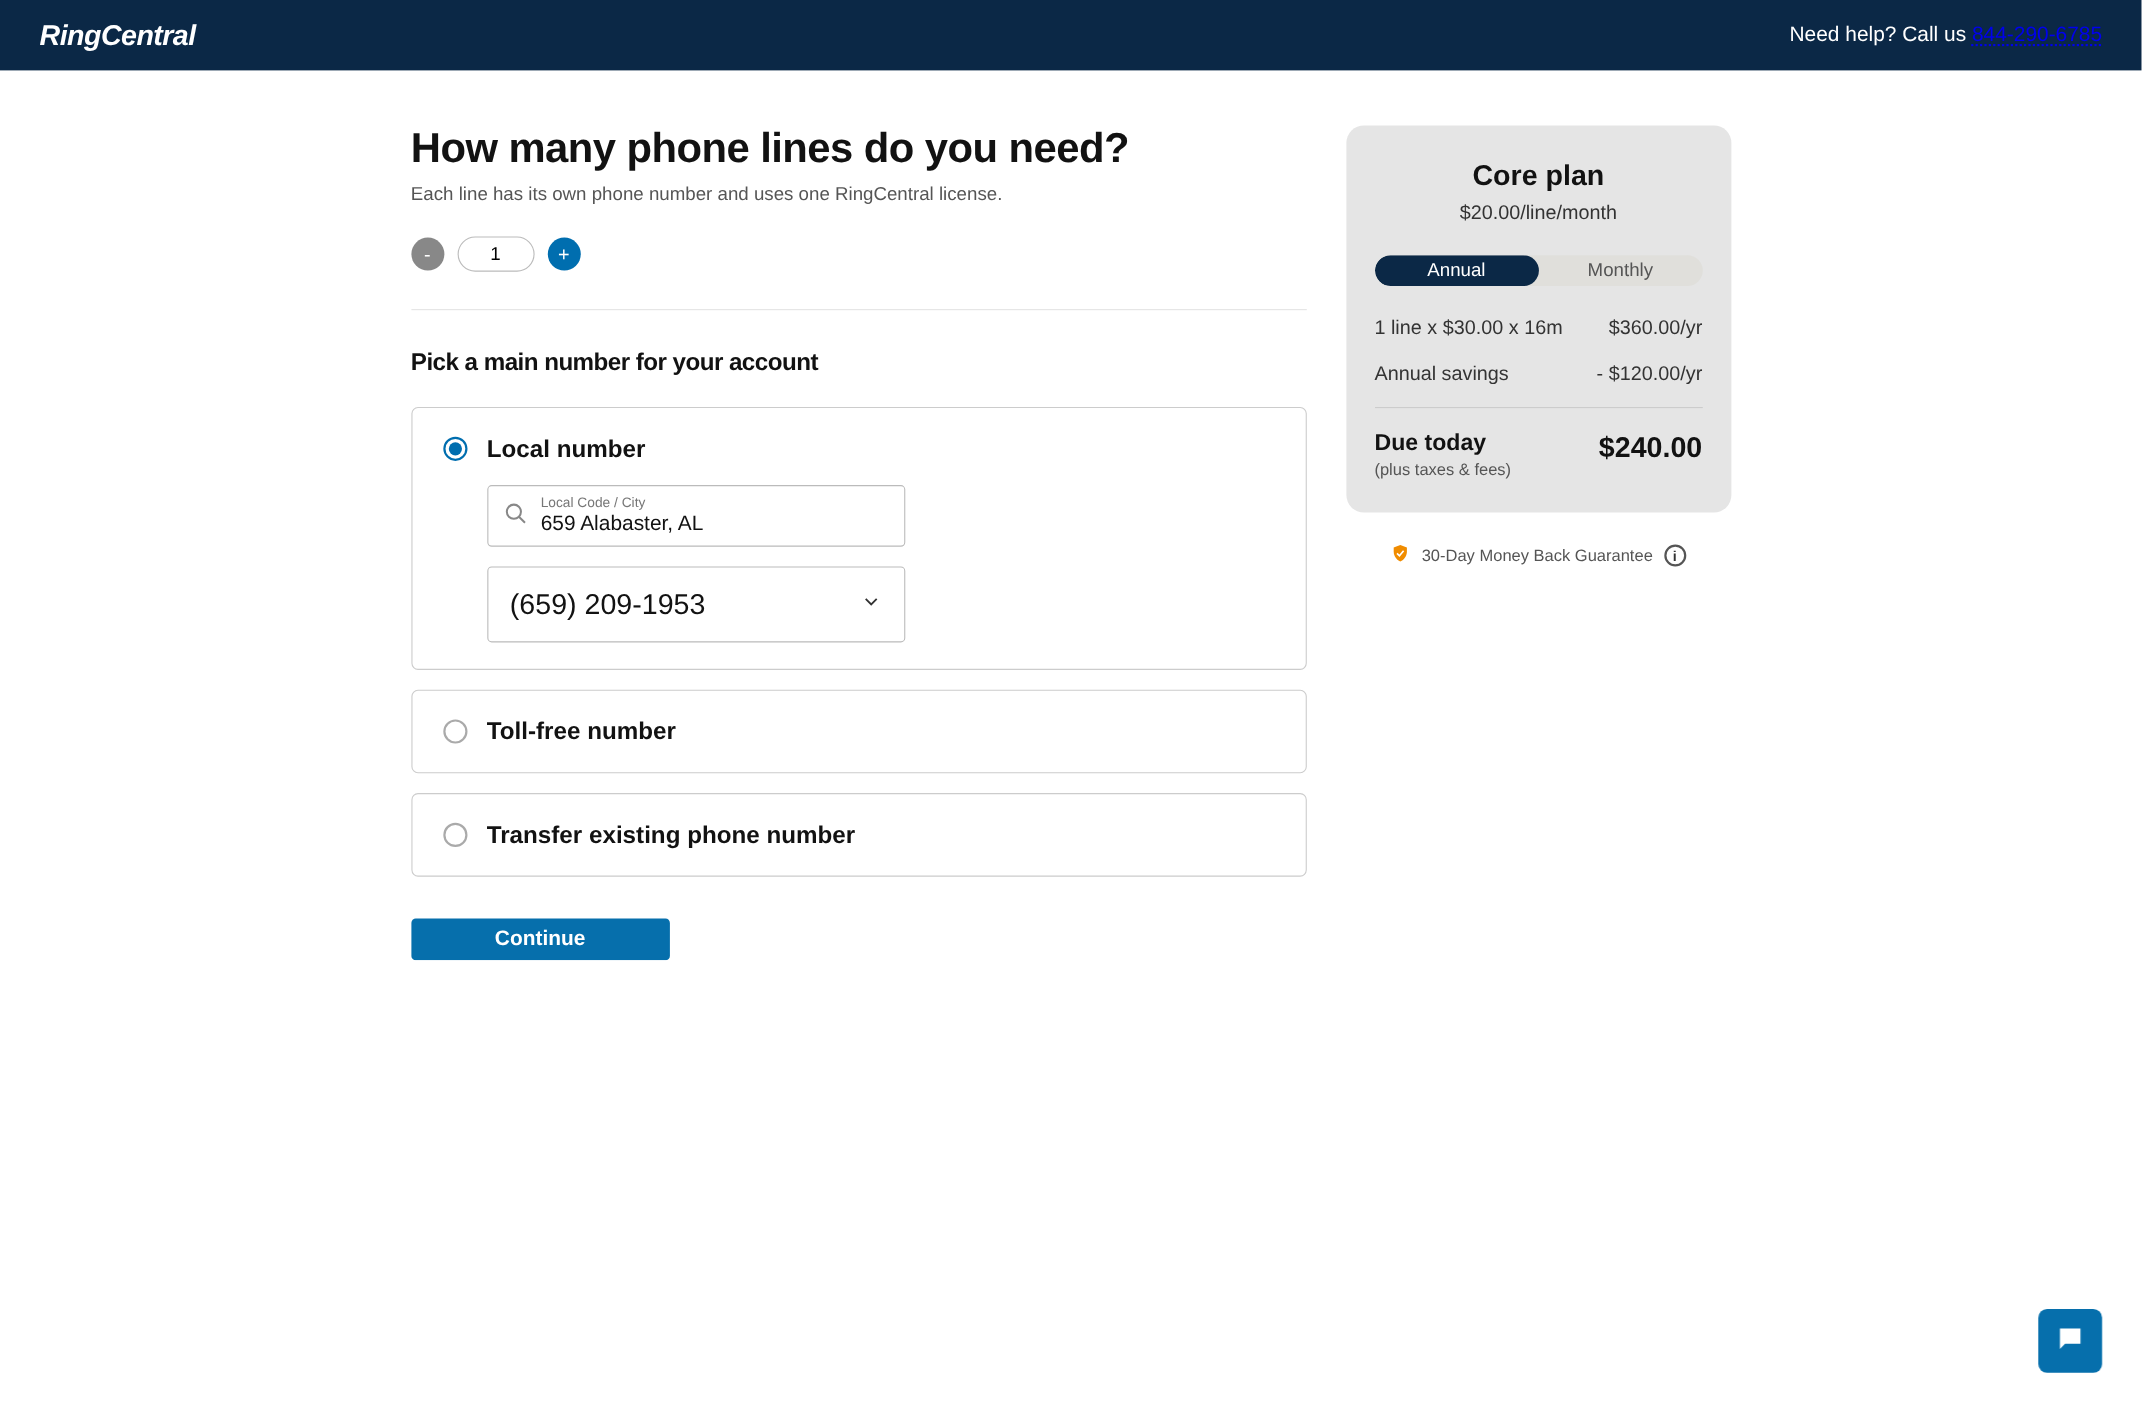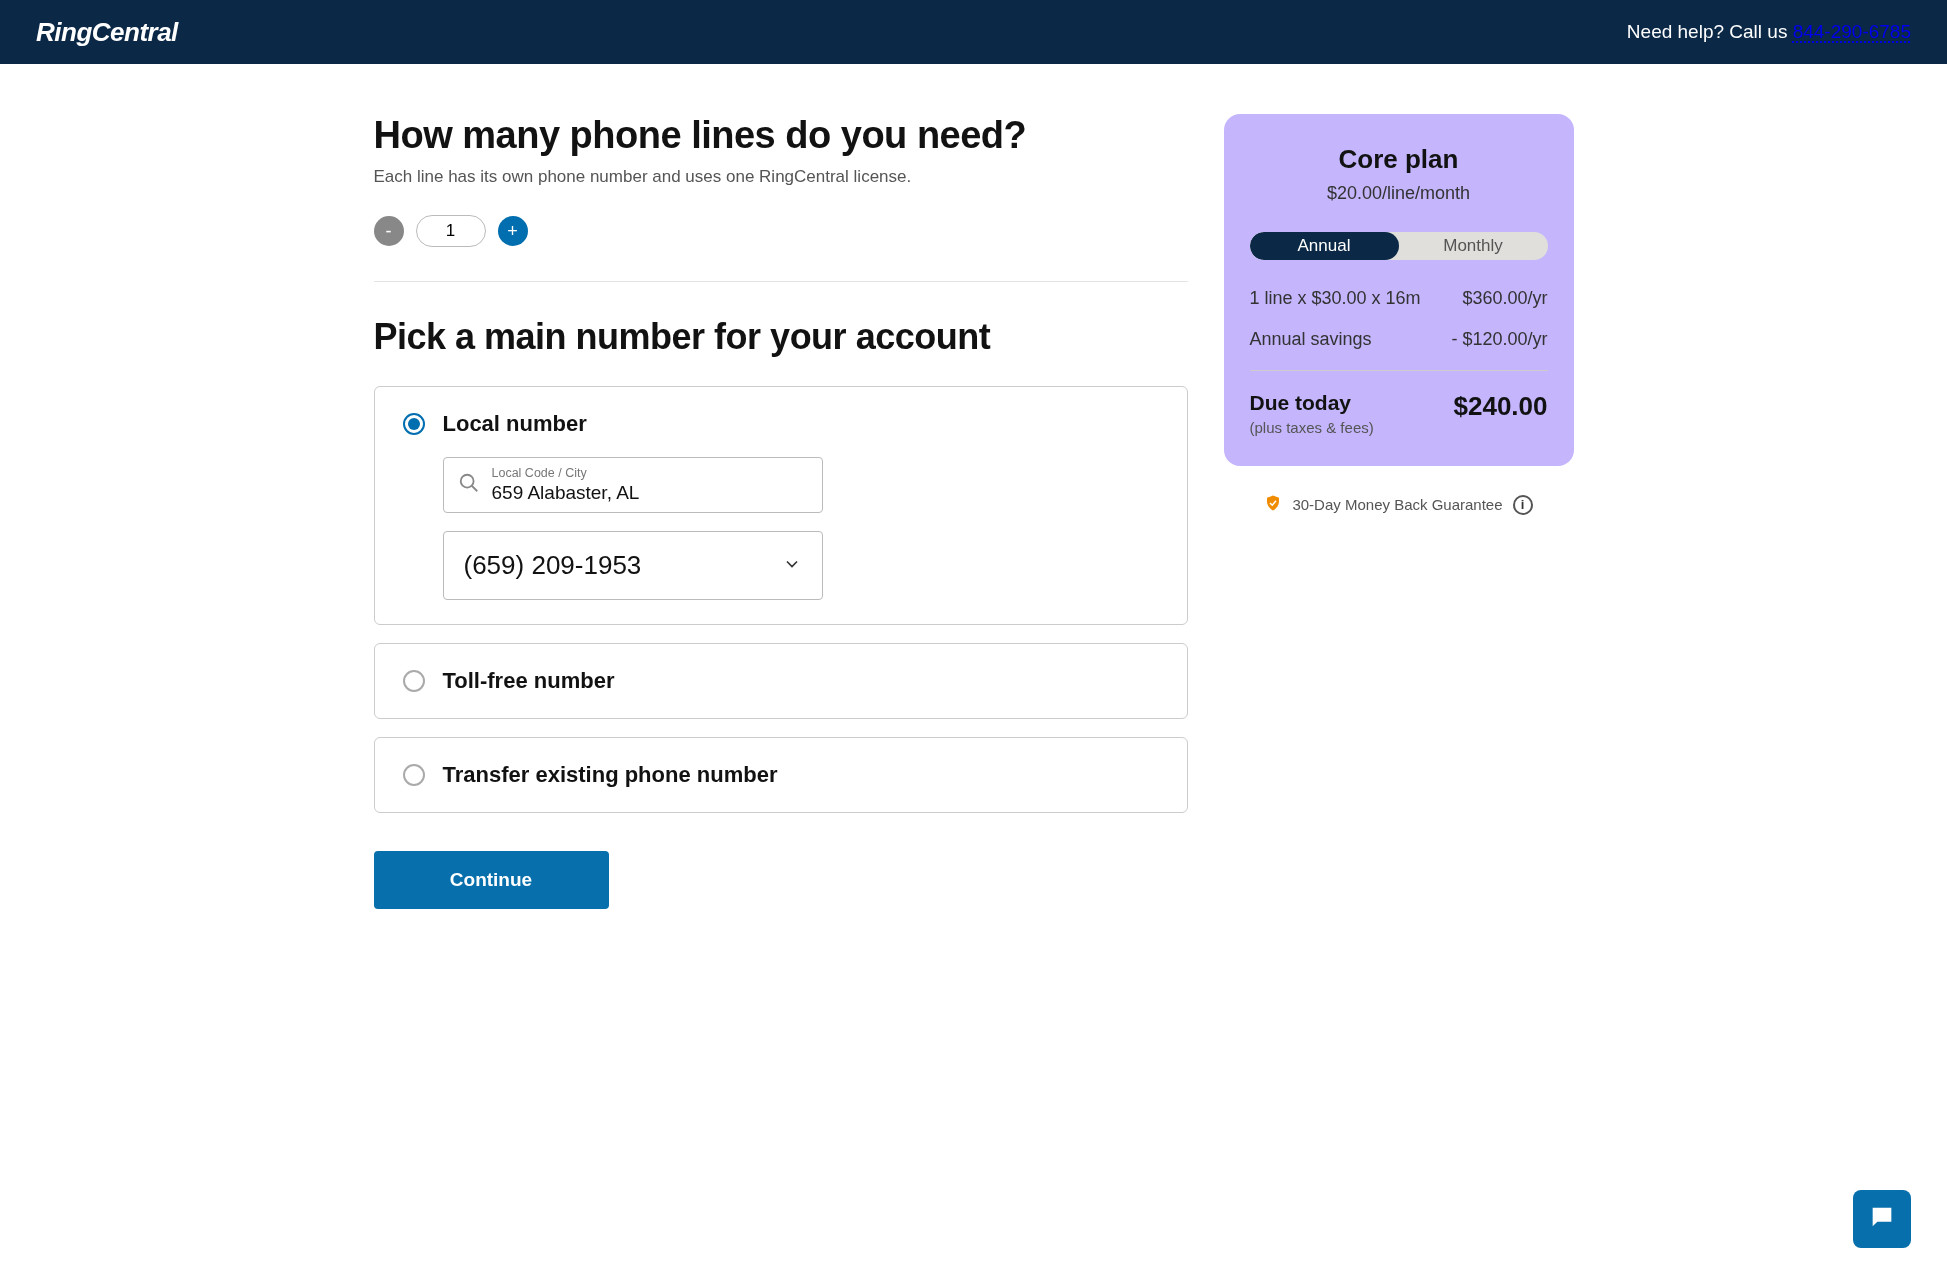--- a/index.html
+++ b/index.html
@@ -33,21 +33,21 @@
     display:flex; align-items:center; justify-content:center;
     border:none; font-size:18px; color:#fff; cursor:pointer;
   }
   .step-minus { background:#888; }
   .step-plus { background:#006eaf; }
   .step-input {
     width:70px; height:32px; border:1px solid #bbb; border-radius:16px;
     text-align:center; font-size:17px;
   }
   .divider { border:none; border-top:1px solid #e4e4e4; margin:34px 0; }
-  h2 { font-size: 36px; font-weight:600; letter-spacing:-0.5px; margin-bottom: 28px; }
+  h2 { font-size: 22px; font-weight:600; letter-spacing:-0.5px; margin-bottom: 28px; }
   .option-card {
     border:1px solid #ccc; border-radius:6px;
     padding: 24px 28px; margin-bottom: 18px;
   }
   .option-row { display:flex; align-items:center; gap:18px; }
   .radio {
     width:22px; height:22px; border:2px solid #006eaf; border-radius:50%;
     display:flex; align-items:center; justify-content:center; flex-shrink:0;
   }
   .radio.unchecked { border-color:#aaa; }
@@ -65,26 +65,26 @@
   .search-value { font-size:19px; margin-top:2px; }
   .select-wrap {
     border:1px solid #bbb; border-radius:4px;
     display:flex; align-items:center; justify-content:space-between;
     padding: 18px 20px; width: 380px; margin-top:18px;
   }
   .select-value { font-size:26px; font-weight:500; }
   .chev svg { width:20px; height:20px; stroke:#333; }
   .continue-btn {
     background:#066fac; color:#fff; border:none; border-radius:4px;
-    font-size:19px; font-weight:600; padding: 18px 0; width:235px;
+    font-size:19px; font-weight:600; padding: 8px 0; width:235px;
     margin-top: 20px; cursor:pointer;
   }
   
   .summary {
-    background:#c4b5fd; border-radius:16px; padding: 30px 26px;
+    background:#e5e5e5; border-radius:16px; padding: 30px 26px;
   }
   .plan-name { text-align:center; font-size:26px; font-weight:600; }
   .plan-price { text-align:center; font-size:18px; margin-top:8px; color:#333; }
   .toggle {
     background:#e0dfdb; border-radius:28px; height:28px;
     display:flex; margin: 28px 0; overflow:hidden;
   }
   .toggle-opt {
     flex:1; display:flex; align-items:center; justify-content:center;
     font-size:17px; color:#555; cursor:pointer;

